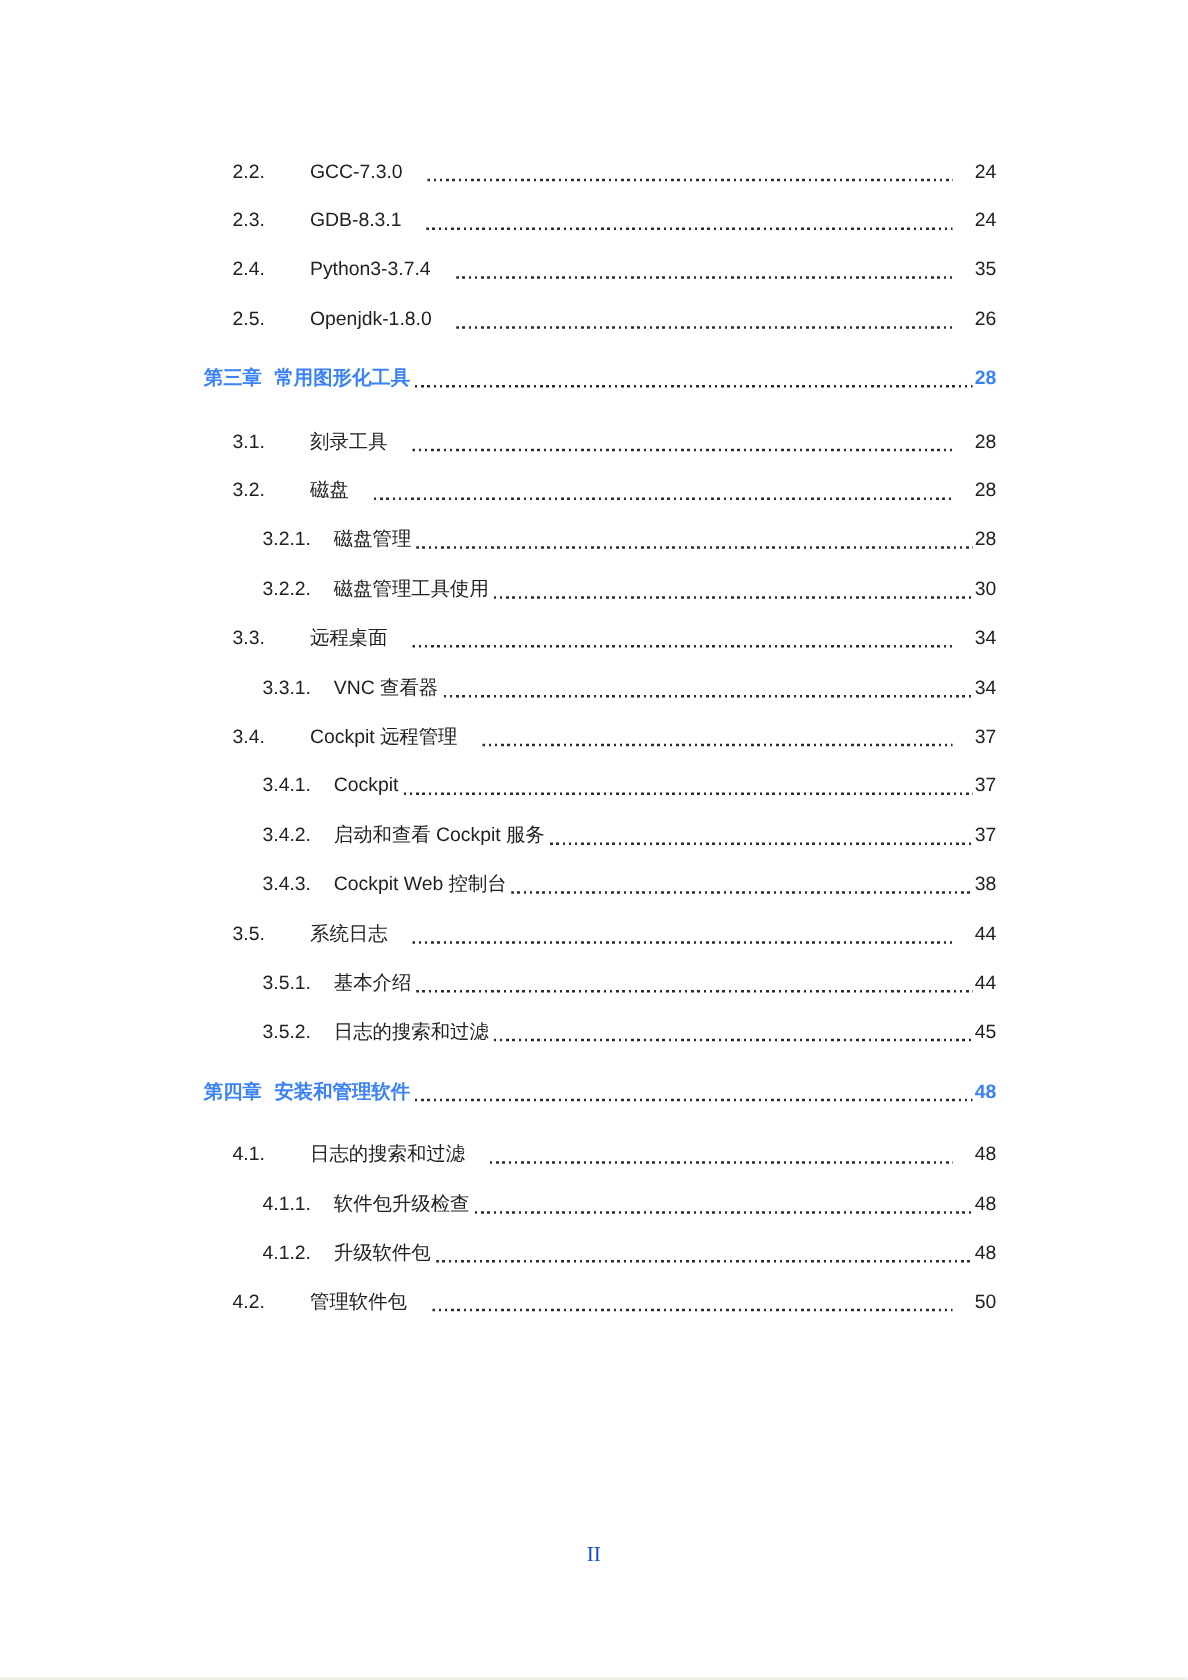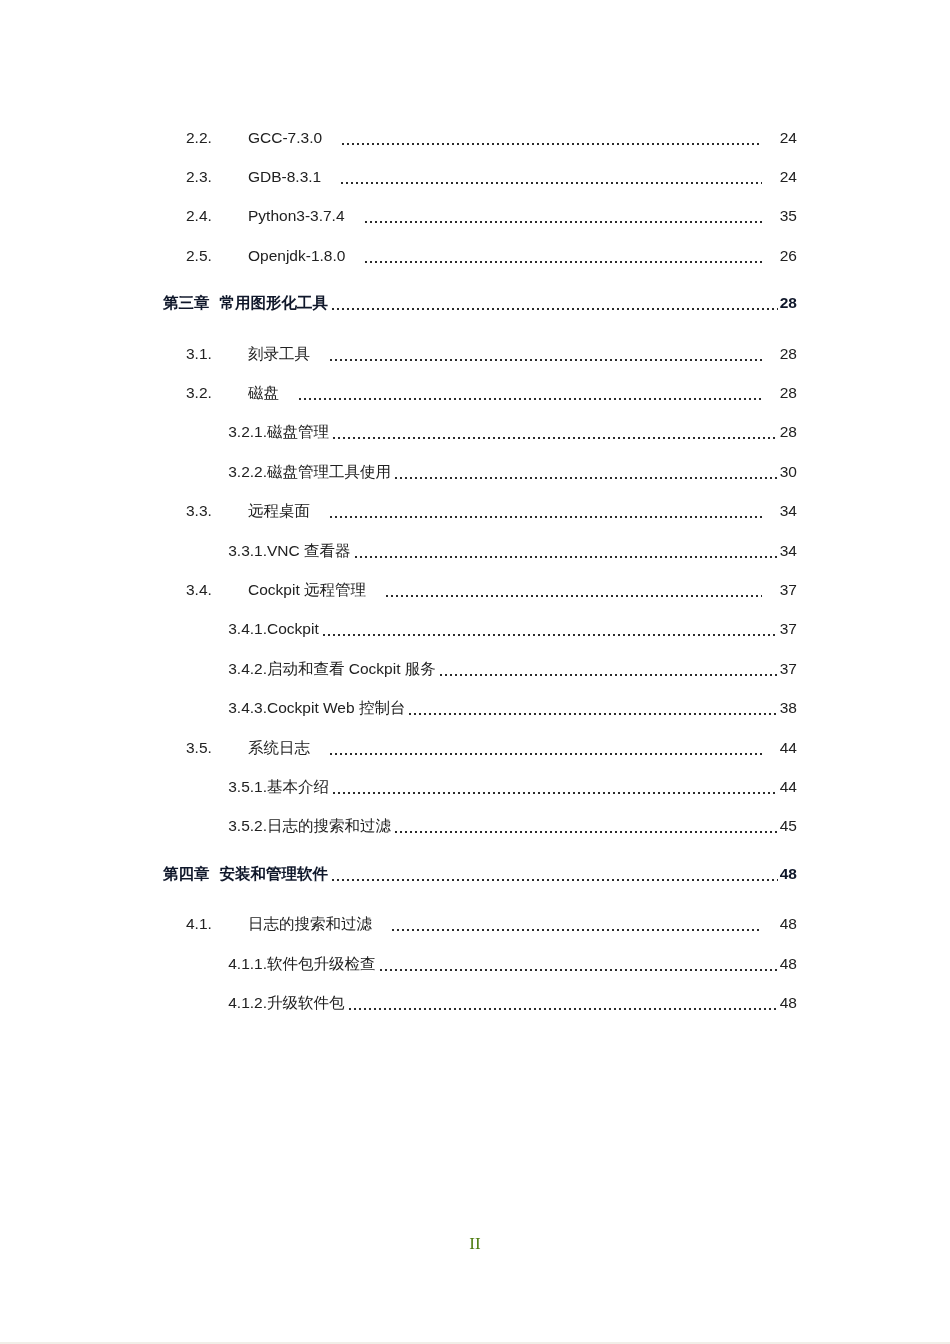--- a/index.html
+++ b/index.html
@@ -32,46 +32,46 @@
     line-height: 20px;
     white-space: nowrap;
   }
   .row .num { flex: 0 0 auto; }
   .row .label { flex: 0 0 auto; }
   .row .pg { flex: 0 0 auto; text-align: right; }
   .lvl1 {
     font-weight: 700;
     margin-top: 8px;
     margin-bottom: 11px;
-    color: #0f172a;
+    color: #3b82f6;
   }
   .lvl1 .num { margin-right: 10px; }
   .lvl2 { padding-left: 23px; gap: 16px; }
   .lvl2 .num { width: 46px; }
   .lvl3 { padding-left: 47px; }
-  .lvl3 .num { width: 57px; text-align: right; }
+  .lvl3 .num { width: 57px; }
   .leader {
     flex: 1 1 auto;
     height: 2px;
     margin: 12px 2px 0 4px;
     background-image: repeating-linear-gradient(
       to right,
       #2b2b2b 0 2px,
       transparent 2px 5px
     );
   }
   .footer {
     position: absolute;
     top: 1234px;
     left: 0;
     width: 100%;
     text-align: center;
     font-family: "Liberation Serif", serif;
     font-size: 17px;
-    color: #4d7c0f;
+    color: #1d4ed8;
   }
 </style>
 </head>
 <body>
 
 <div class="page">
   <div class="toc" id="toc">
   <div class="row lvl2">
     <span class="num">2.2.</span>
     <span class="label">GCC-7.3.0</span>
@@ -223,17 +223,23 @@
   </div>
 
   <div class="row lvl3">
     <span class="num">4.1.2.</span>
     <span class="label">升级软件包</span>
     <span class="leader"></span>
     <span class="pg">48</span>
   </div>
 
 
+  <div class="row lvl2">
+    <span class="num">4.2.</span>
+    <span class="label">管理软件包</span>
+    <span class="leader"></span>
+    <span class="pg">50</span>
+  </div>
 </div>
   <div class="footer">
     <span>II</span>
   </div>
 </div>
 
 </body></html>

